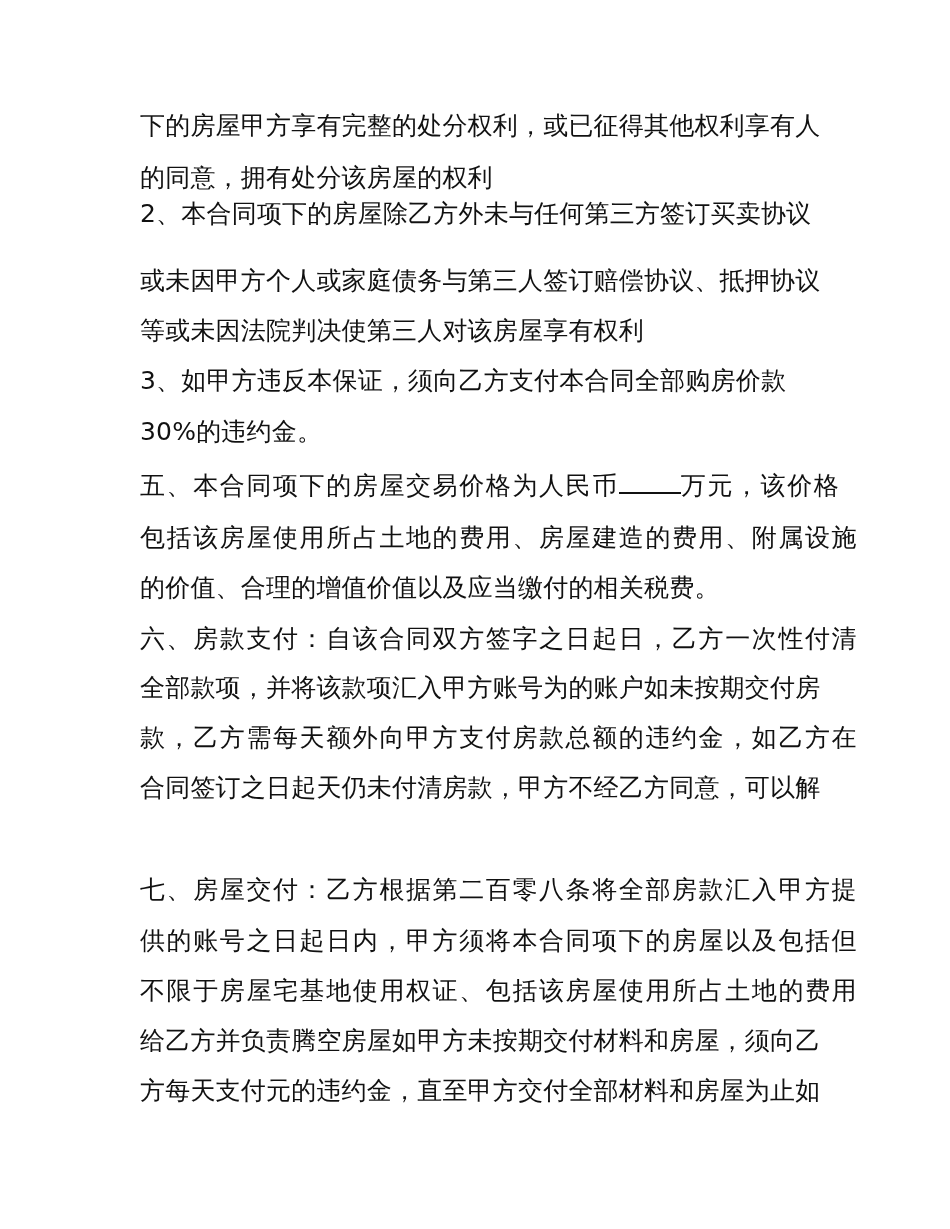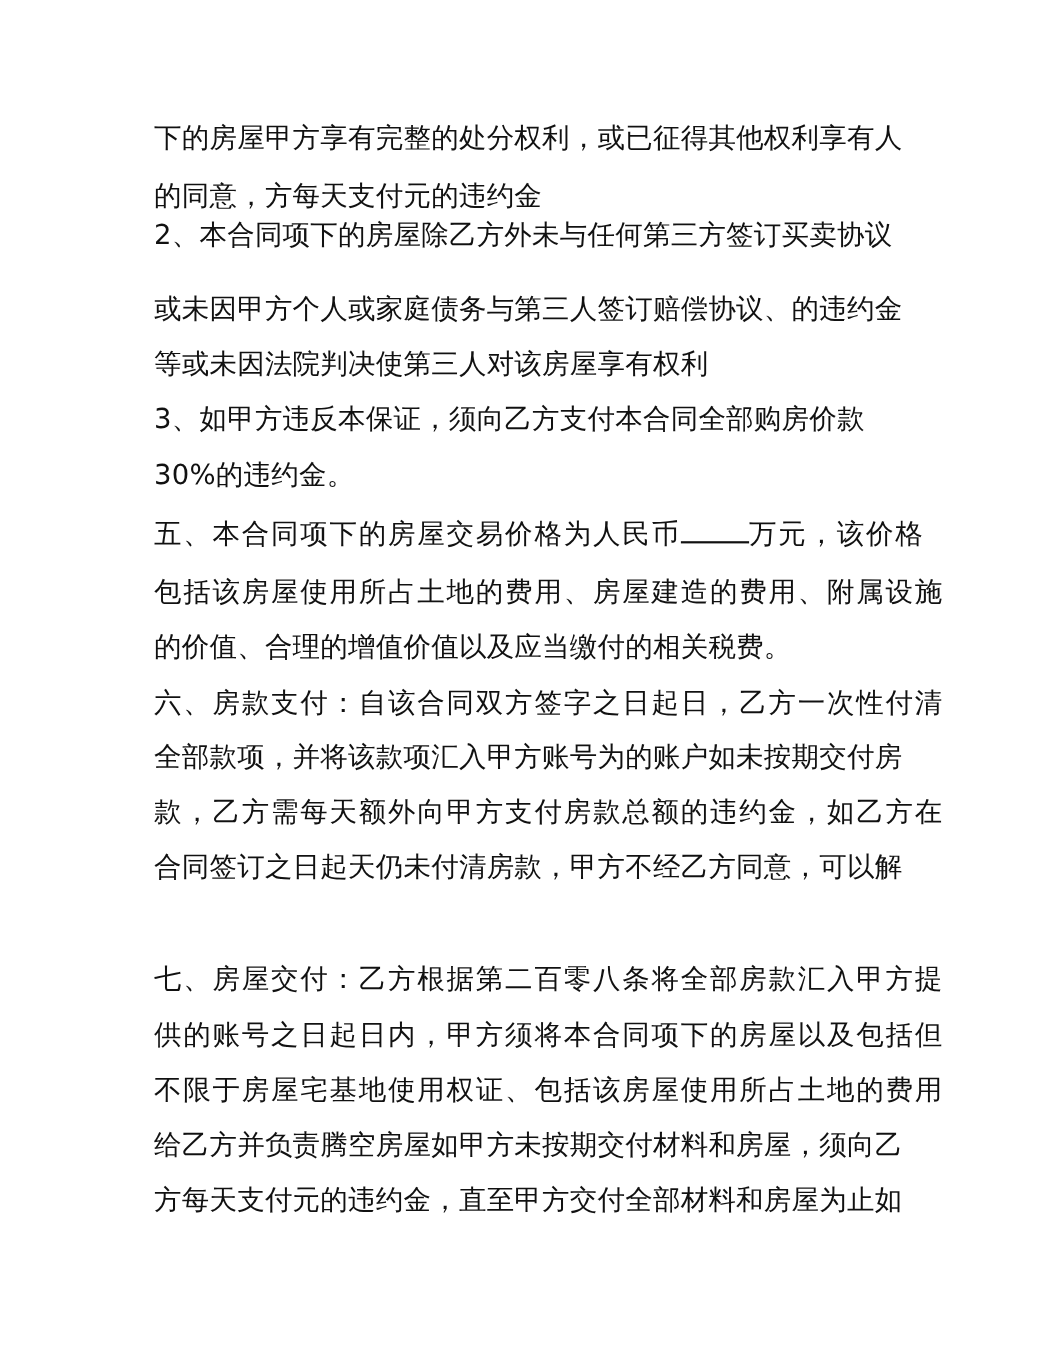--- a/index.html
+++ b/index.html
@@ -17,23 +17,23 @@
       letter-spacing: 0.2px;
     }
     .line.wide { letter-spacing: 1.6px; }
     .blank { display: inline-block; width: 62px; border-bottom: 2px solid #111; height: 20px; vertical-align: baseline; }
   </style>
 </head>
 <body>
 
 <div class="page">
   <div class="line" style="top:110px">下的房屋甲方享有完整的处分权利，或已征得其他权利享有人</div>
-  <div class="line" style="top:162px">的同意，方每天支付元的违约金</div>
+  <div class="line" style="top:162px">的同意，拥有处分该房屋的权利</div>
   <div class="line" style="top:198px">2、本合同项下的房屋除乙方外未与任何第三方签订买卖协议</div>
-  <div class="line" style="top:265px">或未因甲方个人或家庭债务与第三人签订赔偿协议、的违约金</div>
+  <div class="line" style="top:265px">或未因甲方个人或家庭债务与第三人签订赔偿协议、抵押协议</div>
   <div class="line" style="top:315px">等或未因法院判决使第三人对该房屋享有权利</div>
   <div class="line" style="top:365px">3、如甲方违反本保证，须向乙方支付本合同全部购房价款</div>
   <div class="line" style="top:416px">30%的违约金。</div>
   <div class="line wide" style="top:470px">
     <span>五、本合同项下的房屋交易价格为人民币</span><span class="blank"></span><span>万元，该价格</span>
   </div>
   <div class="line wide" style="top:522px">包括该房屋使用所占土地的费用、房屋建造的费用、附属设施</div>
   <div class="line" style="top:572px">的价值、合理的增值价值以及应当缴付的相关税费。</div>
   <div class="line wide" style="top:623px">六、房款支付：自该合同双方签字之日起日，乙方一次性付清</div>
   <div class="line" style="top:672px">全部款项，并将该款项汇入甲方账号为的账户如未按期交付房</div>

